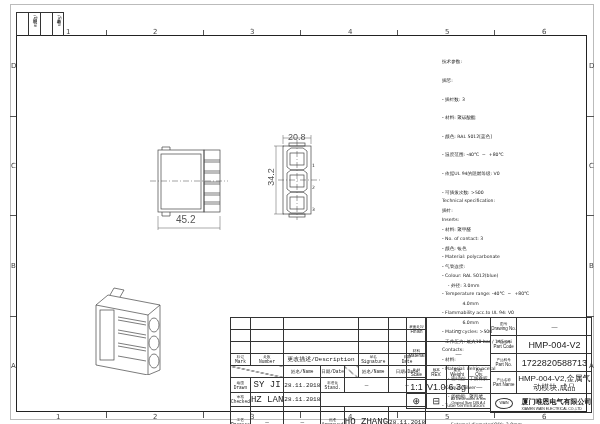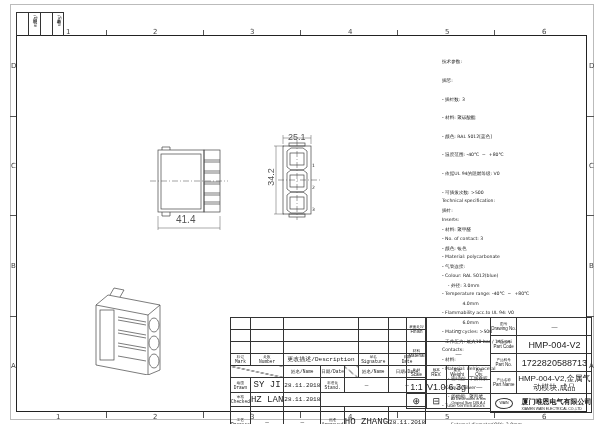--- a/index.html
+++ b/index.html
@@ -101,21 +101,21 @@
     <line x1="54" y1="72" x2="70" y2="72"></line>
       <line x1="54" y1="74" x2="70" y2="74"></line>
   </g>
   <line x1="0" y1="51" x2="78" y2="51" stroke="#444" stroke-width="0.5" stroke-dasharray="6,2,1,2"></line>
   <g stroke="#555" stroke-width="0.5">
     <line x1="8" y1="86" x2="8" y2="100"></line>
       <line x1="70" y1="86" x2="70" y2="100"></line>
     <line x1="8" y1="98" x2="70" y2="98"></line>
   </g>
 </svg>
-<div class="abs dim" style="left:176px;top:214px;">41.4</div>
+<div class="abs dim" style="left:176px;top:214px;">45.2</div>
 
 <svg class="abs" style="left:270px;top:132px;" width="60" height="90">
   <g stroke="#555" stroke-width="0.5">
     <line x1="13" y1="3" x2="13" y2="12"></line>
       <line x1="41" y1="3" x2="41" y2="12"></line>
     <line x1="13" y1="6" x2="41" y2="6"></line>
     <line x1="4" y1="14" x2="14" y2="14"></line>
       <line x1="4" y1="82" x2="14" y2="82"></line>
     <line x1="6" y1="14" x2="6" y2="82"></line>
   </g>
@@ -126,21 +126,21 @@
     <path d="M17 19 L21 16 L33 16 L37 19 L37 35 L33 38 L21 38 L17 35 Z"></path>
     <path d="M17 41 L21 38 L33 38 L37 41 L37 57 L33 60 L21 60 L17 57 Z"></path>
     <path d="M17 63 L21 60 L33 60 L37 63 L37 78 L33 81 L21 81 L17 78 Z"></path>
     <rect x="20" y="21" width="14" height="12"></rect>
     <rect x="20" y="43" width="14" height="12"></rect>
     <rect x="20" y="65" width="14" height="12"></rect>
   </g>
   <line x1="8" y1="48" x2="50" y2="48" stroke="#444" stroke-width="0.5" stroke-dasharray="6,2,1,2"></line>
   <line x1="27" y1="8" x2="27" y2="88" stroke="#444" stroke-width="0.5" stroke-dasharray="6,2,1,2"></line>
 </svg>
-<div class="abs dim" style="left:288px;top:132px;font-size:9px;">25.1</div>
+<div class="abs dim" style="left:288px;top:132px;font-size:9px;">20.8</div>
 <div class="abs dim" style="left:262px;top:172px;font-size:9px;transform:rotate(-90deg);">34.2</div>
 <div class="abs" style="left:312px;top:163px;font-size:4.5px;">1</div>
 <div class="abs" style="left:312px;top:185px;font-size:4.5px;">2</div>
 <div class="abs" style="left:312px;top:207px;font-size:4.5px;">3</div>
 
 <svg class="abs" style="left:88px;top:280px;" width="90" height="95">
   <g stroke="#444" stroke-width="0.7" fill="none">
     <path d="M8 25 L20 15 L72 25 L72 90 L60 95 L8 85 Z"></path>
     <path d="M8 25 L60 35 L72 25"></path>
     <line x1="60" y1="35" x2="60" y2="95"></line>

